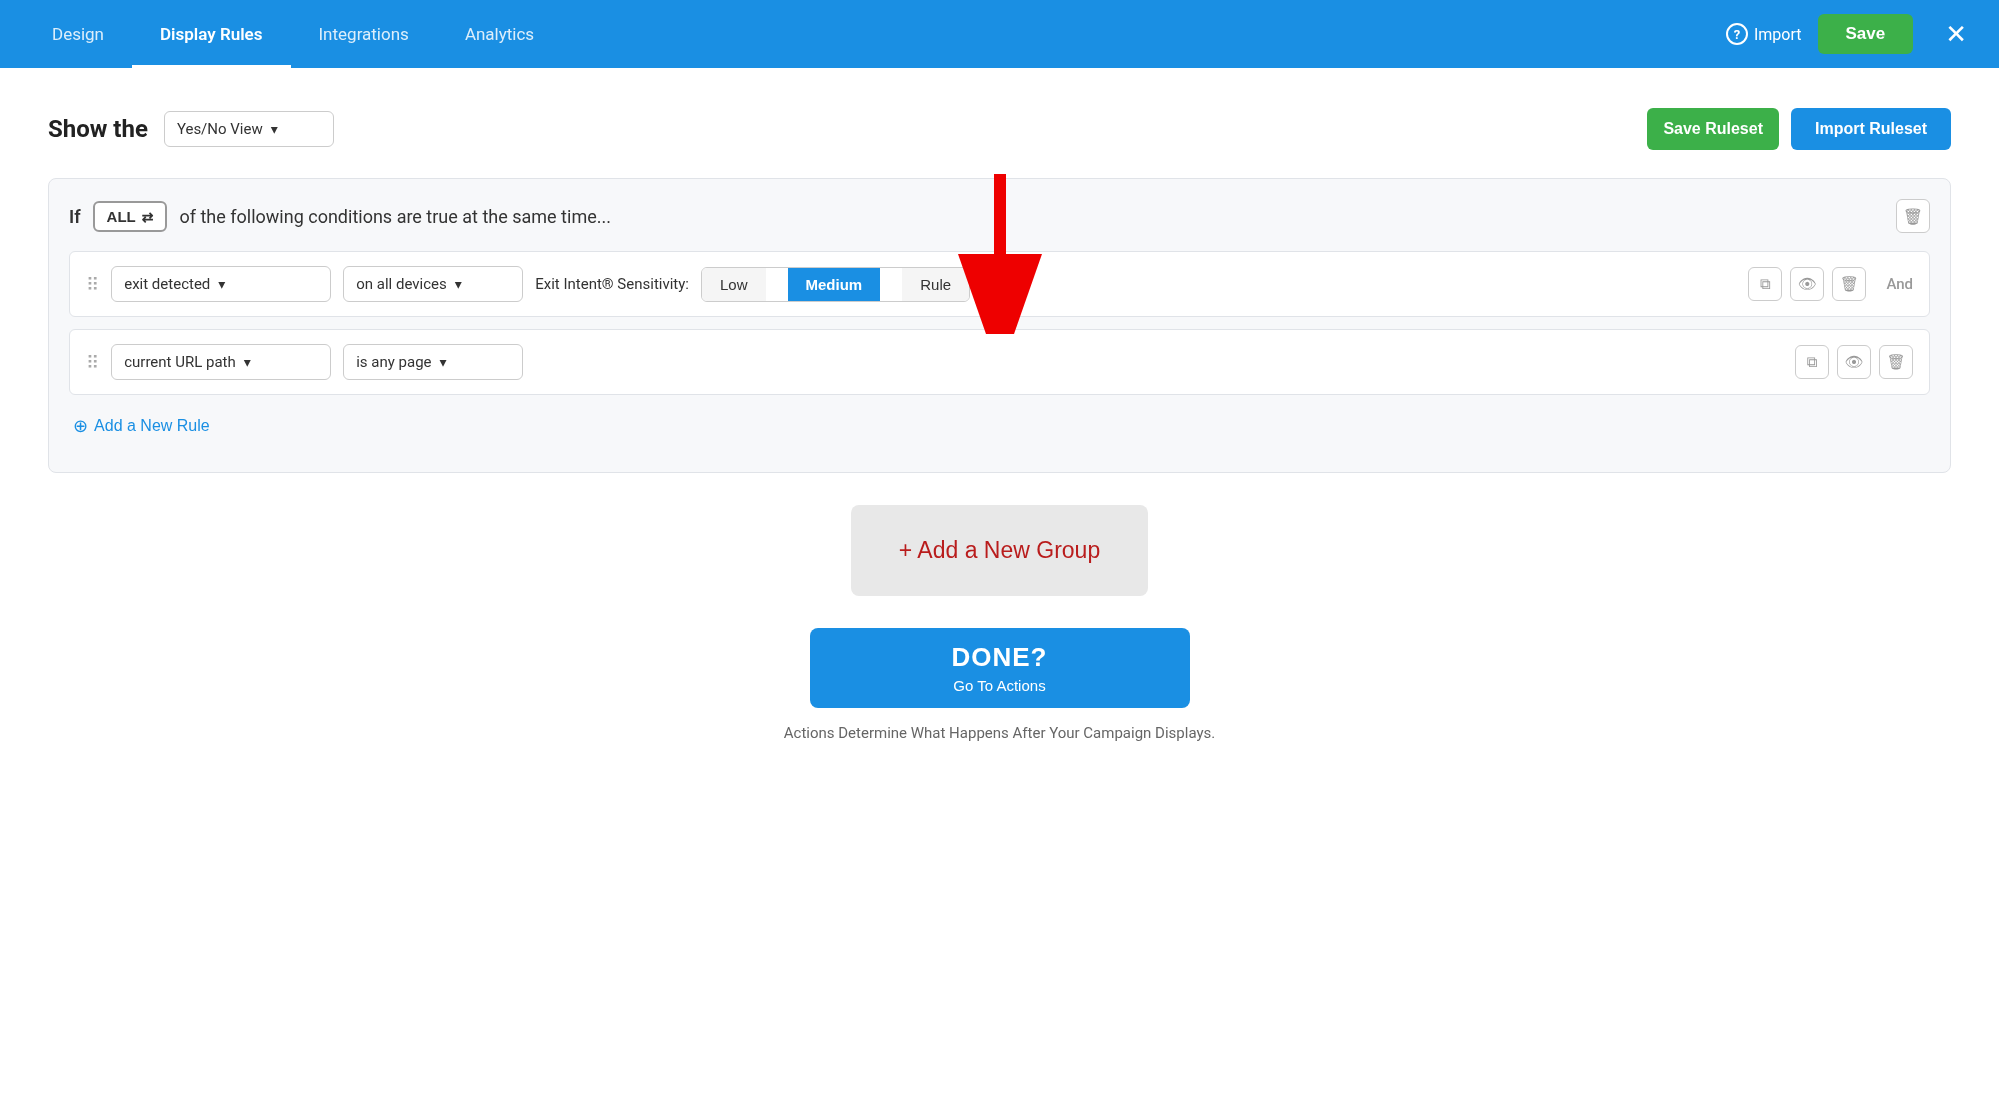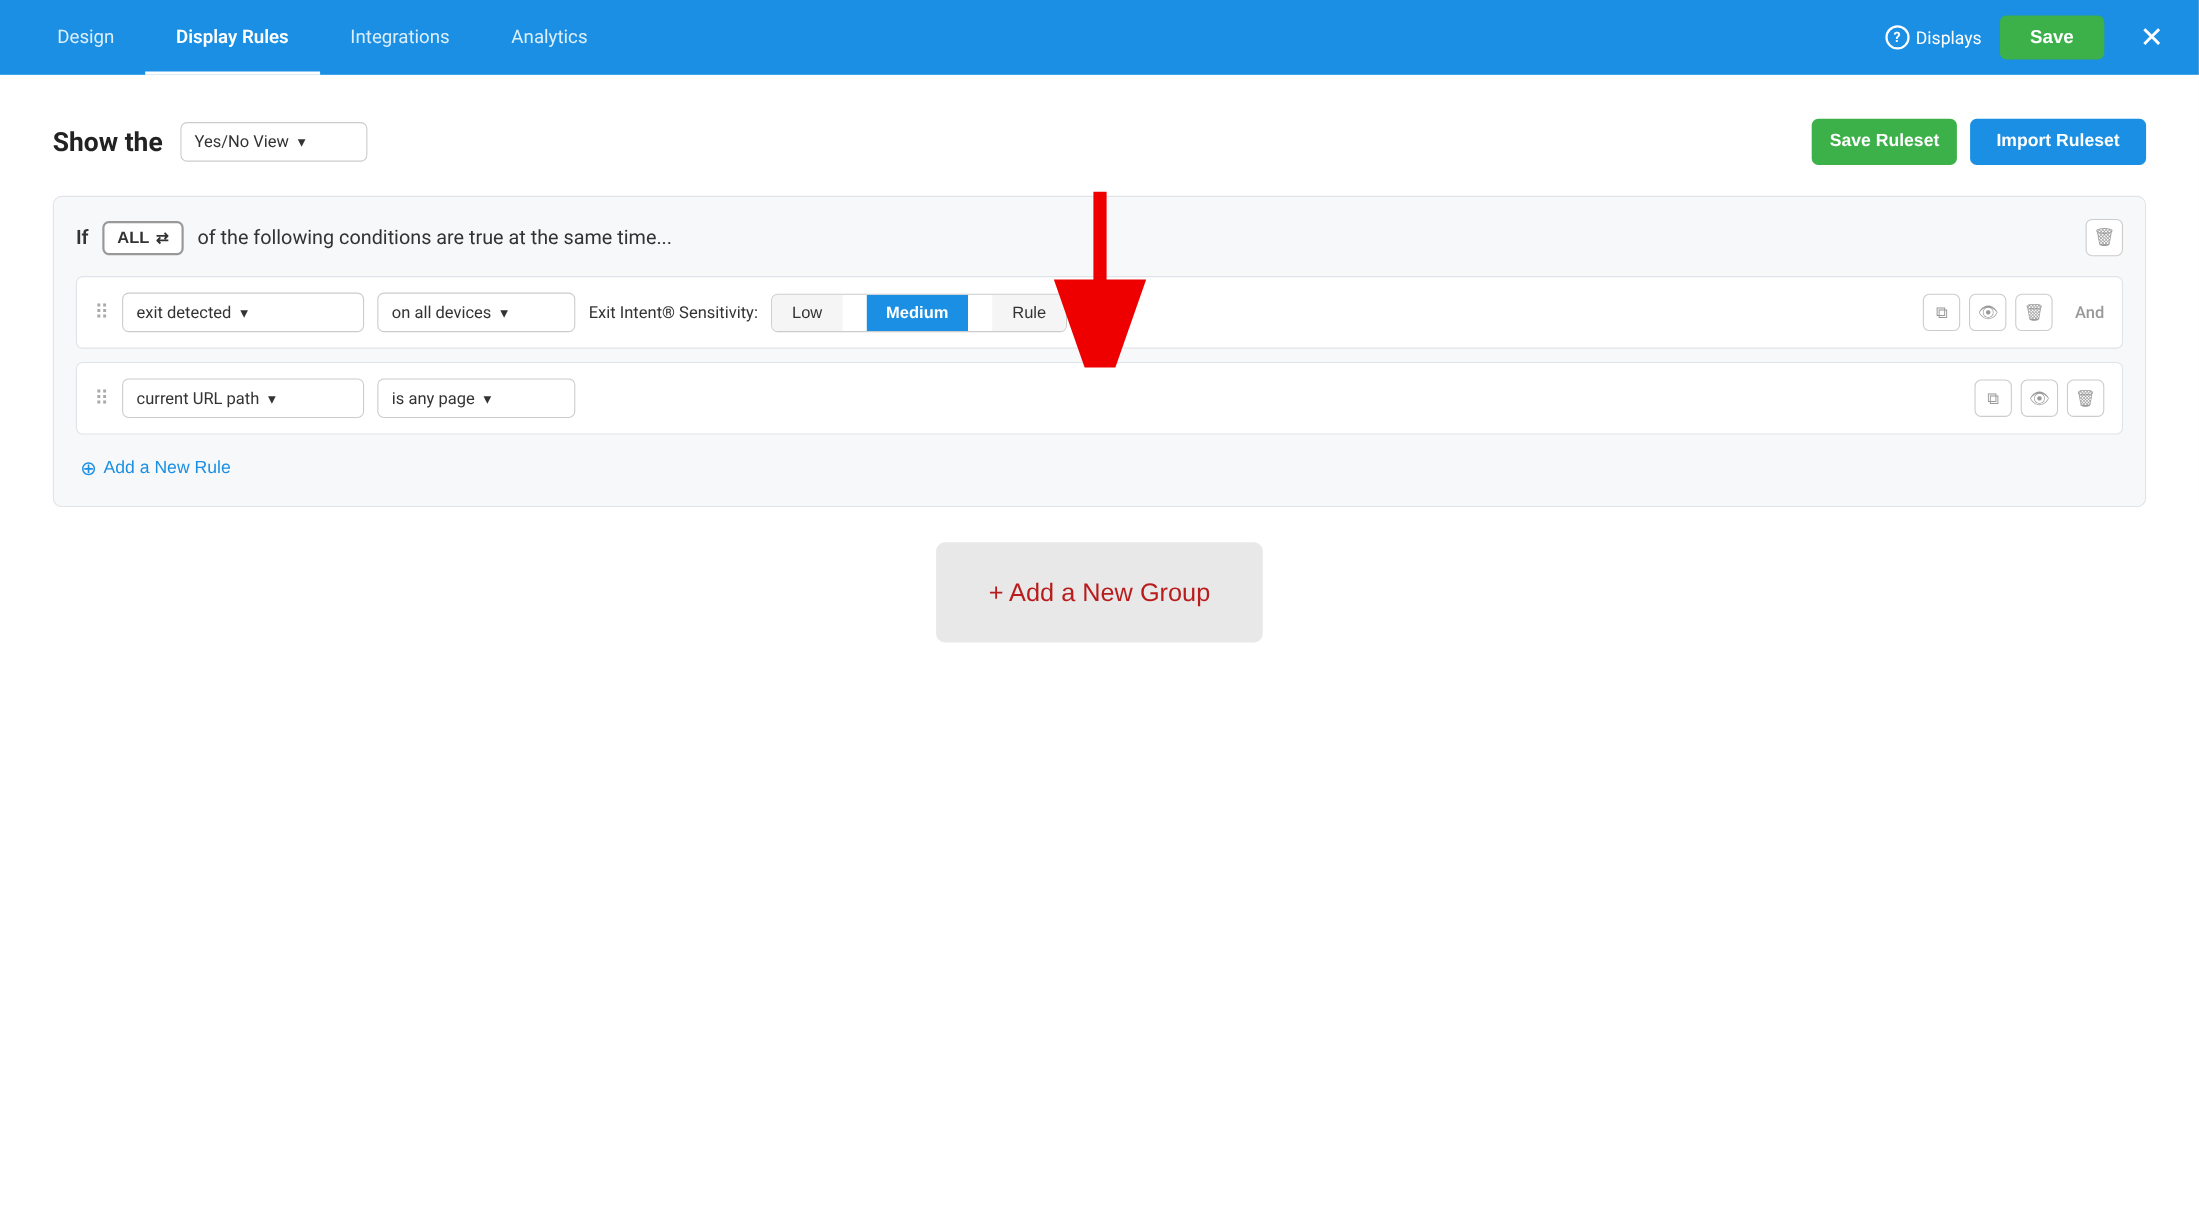--- a/index.html
+++ b/index.html
@@ -157,21 +157,21 @@
       font-size: 16px;
       font-weight: 600;
       cursor: pointer;
     }
 
     
     .condition-group {
       background: #f7f8fa;
       border: 1px solid #e0e3e8;
       border-radius: 8px;
-      padding: 20px 20px 15px 20px;
+      padding: 20px 20px 27px 20px;
       margin-bottom: 16px;
       position: relative;
     }
     .group-header {
       display: flex;
       align-items: center;
       gap: 12px;
       margin-bottom: 18px;
     }
     .if-label {
@@ -375,21 +375,21 @@
 <header class="header">
   <nav class="nav-tabs">
     <a class="nav-tab">Design</a>
     <a class="nav-tab active">Display Rules</a>
     <a class="nav-tab">Integrations</a>
     <a class="nav-tab">Analytics</a>
   </nav>
   <div class="header-right">
     <div class="support-btn">
       <div class="support-icon">?</div>
-      <span>Displays</span>
+      <span>Import</span>
     </div>
     <button class="save-btn">Save</button>
     <button class="close-btn">✕</button>
   </div>
 </header>
 
 <div class="main">
 
   <div class="show-the-row">
     <span class="show-the-label">Show the</span>
@@ -483,14 +483,21 @@
     <button class="add-rule-btn">
       <span style="font-size:18px;">⊕</span>
       <span>Add a New Rule</span>
     </button>
   </div>
 
   <div class="add-group-section">
     <button class="add-group-btn">+ Add a New Group</button>
   </div>
 
+  <div class="done-section">
+    <button class="done-btn">
+      <span class="done-btn-top">DONE?</span>
+      <span class="done-btn-sub">Go To Actions</span>
+    </button>
+    <p class="done-caption">Actions Determine What Happens After Your Campaign Displays.</p>
+  </div>
 
 </div>
 
 </body></html>

